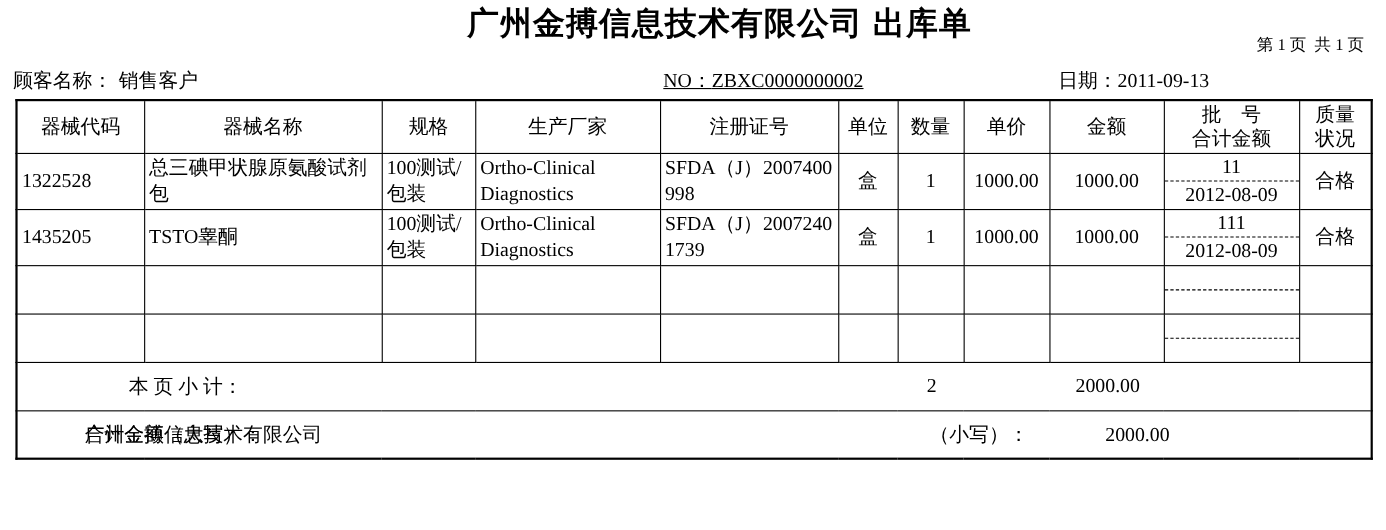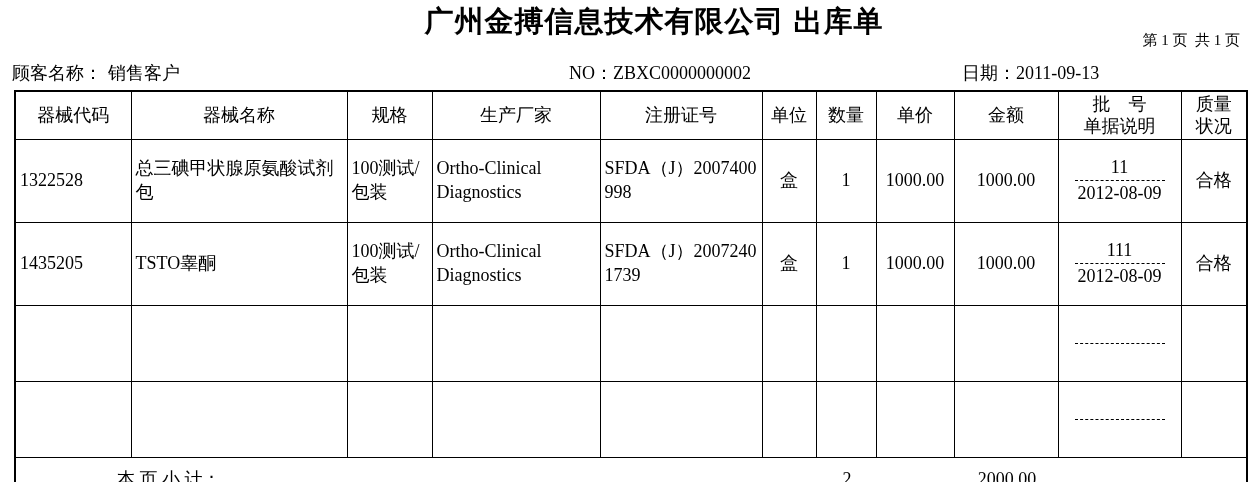--- a/index.html
+++ b/index.html
@@ -11,38 +11,38 @@
   .title {
     position:absolute; top:2px; left:0; width:100%; text-align:center;
     font-family:"Liberation Sans","DejaVu Sans",sans-serif;
     font-weight:bold; font-size:29px; letter-spacing:1px;padding-left:48px;
   }
   .page-info {
     position:absolute; top:31px; right:20px; font-size:15px; white-space:pre;
   }
   .info-row { position:absolute; top:61px; left:0; width:100%; height:26px; font-size:18px; }
   .info-customer { position:absolute; left:12px; white-space:pre; }
-  .info-no { position:absolute; left:569px; white-space:pre; }
+  .info-no { position:absolute; left:603px; white-space:pre;text-decoration:underline; }
   .info-date { position:absolute; left:962px; white-space:pre;text-align:center; }
   .info-row .val { margin-left:6px; }
 
   table.main {
     position:absolute; top:90px; left:14px; width:1232px;
     border-collapse:collapse; table-layout:fixed;
     border:2px solid #000; font-size:18px;
   }
   th, td { border:1px solid #000; font-weight:normal; overflow:hidden; }
   .row-head th { height:48px; text-align:center; white-space:pre-line; line-height:1.25; vertical-align:middle; }
   .row-data td { height:51px; }
   .row-empty td { height:44px; }
   td.cl { text-align:left; vertical-align:middle; padding:1px 4px; line-height:1.3; overflow-wrap:break-word; }
   td.ba { word-break:break-all; }
   td.cc { text-align:center; vertical-align:middle; line-height:1.3; }
   td.price { padding:0 9px; word-break:break-all; }
-  td.batch { padding:16px; vertical-align:middle; }
+  td.batch { padding:0; vertical-align:middle; }
   .batch-cell { display:flex; flex-direction:column; width:100%; }
   .row-data .batch-cell { height:50px; }
   .row-empty .batch-cell { height:43px; }
   .batch-top { flex:1; display:flex; align-items:center; justify-content:center; border-bottom:1px dashed #000; }
   .batch-bot { flex:1; display:flex; align-items:center; justify-content:center; }
 
   td.summary-cell { position:relative; height:44px; }
   .summary-cell span { position:absolute; top:50%; transform:translateY(-50%); white-space:pre; }
   .pos-subtotal-label { left:101px;text-align:right; }
   .pos-subtotal-qty { left:801px; width:60px; text-align:center; }
@@ -86,21 +86,21 @@
       <th>器械代码</th>
       <th>器械名称</th>
       <th>规格</th>
       <th>生产厂家</th>
       <th>注册证号</th>
       <th>单位</th>
       <th>数量</th>
       <th>单价</th>
       <th>金额</th>
       <th>批　号
-单据说明</th>
+合计金额</th>
       <th>质量
 状况</th>
     </tr>
 
     <tr class="row-data">
       <td class="cl">1322528</td>
       <td class="cl">总三碘甲状腺原氨酸试剂包</td>
       <td class="cl">100测试/包装</td>
       <td class="cl">Ortho-Clinical Diagnostics</td>
       <td class="cl ba">SFDA（J）2007400998</td>

